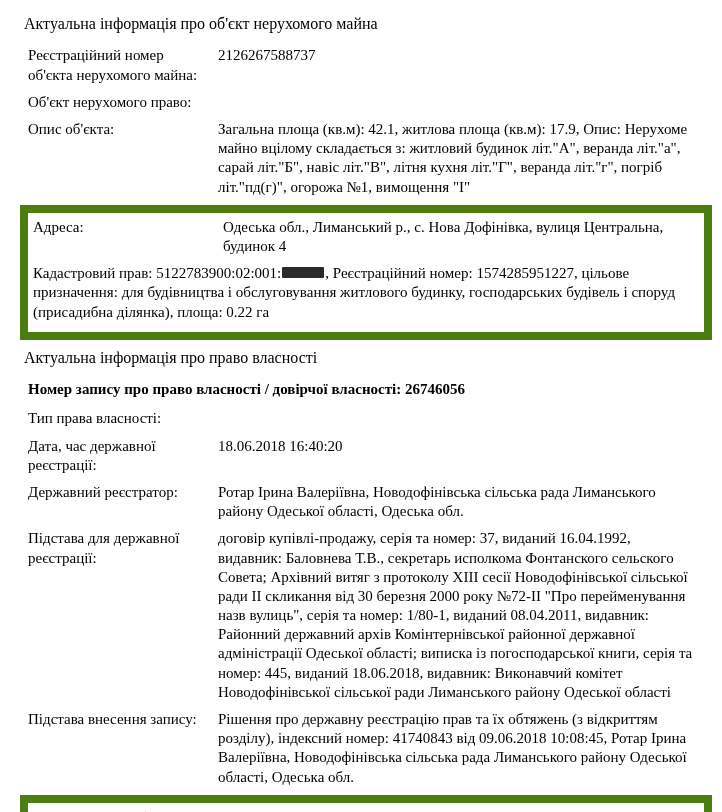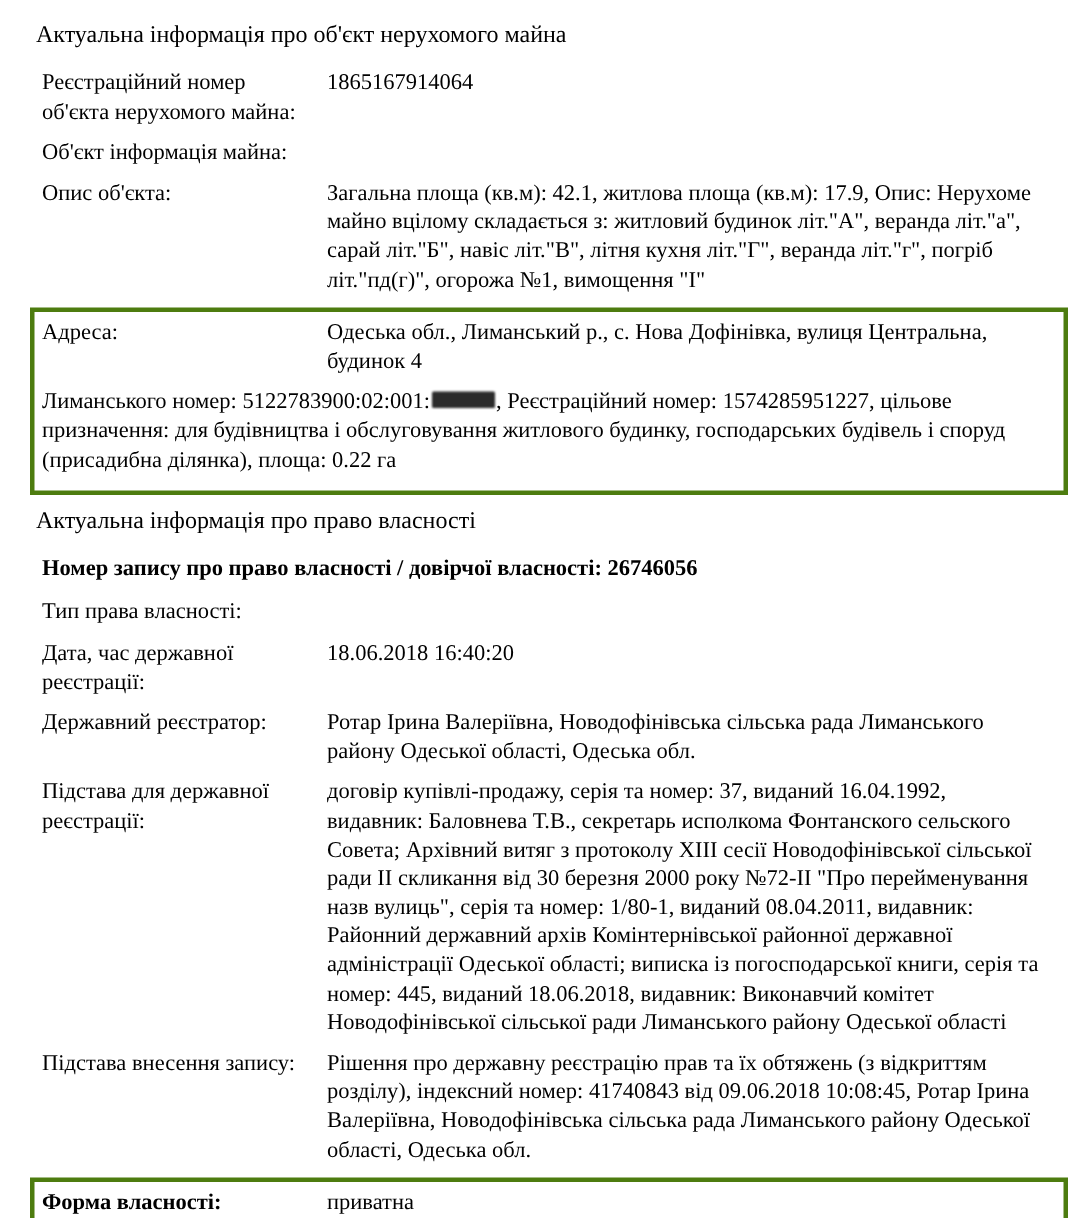--- a/index.html
+++ b/index.html
@@ -40,21 +40,21 @@
   }
   .label {
     flex: 0 0 190px;
     box-sizing: border-box;
     padding-right: 12px;
   }
   .value {
     flex: 1 1 auto;
   }
   .hl-box {
-    border: 3px solid #4d7c0f;
+    border: 8px solid #4d7c0f;
     margin: 2px 10px 8px 20px;
     padding: 5px 0 2px 0;
   }
   .hl-box .row {
     padding-left: 5px;
     padding-right: 14px;
   }
   .hl-box .label {
     flex: 0 0 190px;
   }
@@ -74,39 +74,39 @@
 </style>
 </head>
 <body>
 
 <div class="doc">
 
   <div class="section-title">Актуальна інформація про об'єкт нерухомого майна</div>
 
   <div class="row">
     <div class="label">Реєстраційний номер об'єкта нерухомого майна:</div>
-    <div class="value">1865167914064</div>
+    <div class="value">2126267588737</div>
   </div>
 
   <div class="row">
-    <div class="label">Об'єкт інформація майна:</div>
+    <div class="label">Об'єкт нерухомого право:</div>
   </div>
 
   <div class="row">
     <div class="label">Опис об'єкта:</div>
     <div class="value">Загальна площа (кв.м): 42.1, житлова площа (кв.м): 17.9, Опис: Нерухоме майно вцілому складається з: житловий будинок літ."А", веранда літ."а", сарай літ."Б", навіс літ."В", літня кухня літ."Г", веранда літ."г", погріб літ."пд(г)", огорожа №1, вимощення "І"</div>
   </div>
 
   <div class="hl-box">
     <div class="row">
       <div class="label">Адреса:</div>
       <div class="value">Одеська обл., Лиманський р., с. Нова Дофінівка, вулиця Центральна, будинок 4</div>
     </div>
     <div class="row">
-      <div class="value"><span>Лиманського номер: 5122783900:02:001:</span><span class="redacted"></span><span>, Реєстраційний номер: 1574285951227, цільове призначення: для будівництва і обслуговування житлового будинку, господарських будівель і споруд (присадибна ділянка), площа: 0.22 га</span></div>
+      <div class="value"><span>Кадастровий прав: 5122783900:02:001:</span><span class="redacted"></span><span>, Реєстраційний номер: 1574285951227, цільове призначення: для будівництва і обслуговування житлового будинку, господарських будівель і споруд (присадибна ділянка), площа: 0.22 га</span></div>
     </div>
   </div>
 
   <div class="section-title">Актуальна інформація про право власності</div>
 
   <div class="record-line">Номер запису про право власності / довірчої власності: 26746056</div>
 
   <div class="row">
     <div class="label">Тип права власності:</div>
   </div>

